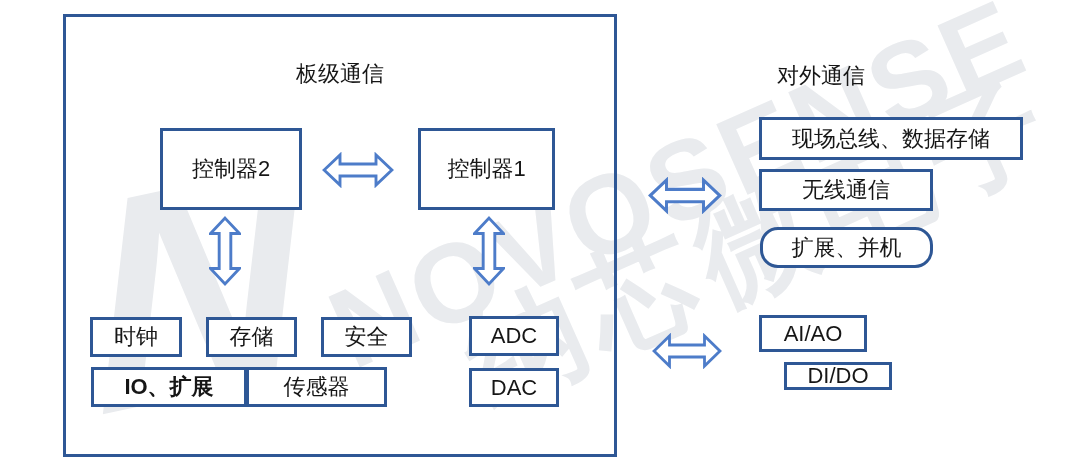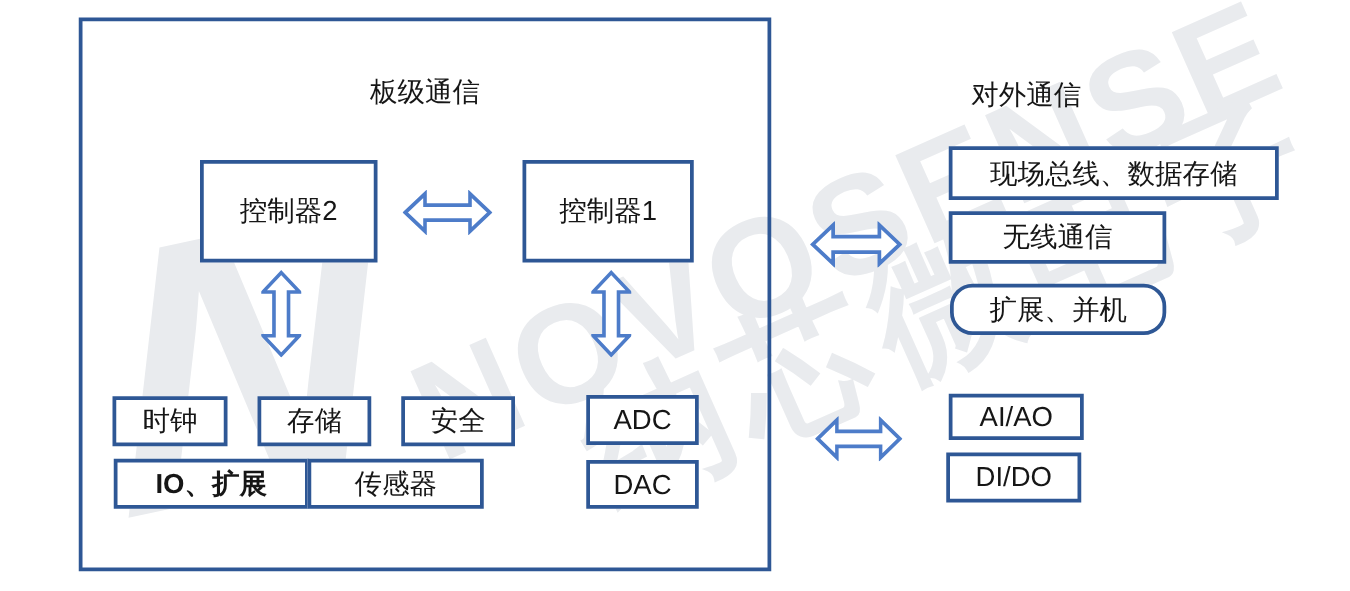--- a/index.html
+++ b/index.html
@@ -120,21 +120,21 @@
     <div class="bx" style="left:759px; top:169px; width:174px; height:42px;">
       <span>无线通信</span>
     </div>
     <div class="bx" style="left:760px; top:227px; width:173px; height:41px;border-radius:18px;">
       <span>扩展、并机</span>
     </div>
 
     <div class="bx" style="left:759px; top:315px; width:108px; height:37px;">
       <span>AI/AO</span>
     </div>
-    <div class="bx" style="left:757px; top:362px; width:108px; height:40px;text-align:right;">
+    <div class="bx" style="left:784px; top:362px; width:108px; height:28px;text-align:right;">
       <span>DI/DO</span>
     </div>
 
     <div class="arrow" style="left:648px; top:177px; width:74px; height:37px;">
       <svg viewBox="0 0 100 48" preserveAspectRatio="none">
         <path d="M3,24 L25,4 L25,16 L75,16 L75,4 L97,24 L75,44 L75,32 L25,32 L25,44 Z" fill="#ffffff" stroke="#4d7cc9" stroke-width="4" stroke-linejoin="miter"></path>
       </svg>
     </div>
     <div class="arrow" style="left:652px; top:333px; width:70px; height:36px;">
       <svg viewBox="0 0 100 48" preserveAspectRatio="none">

